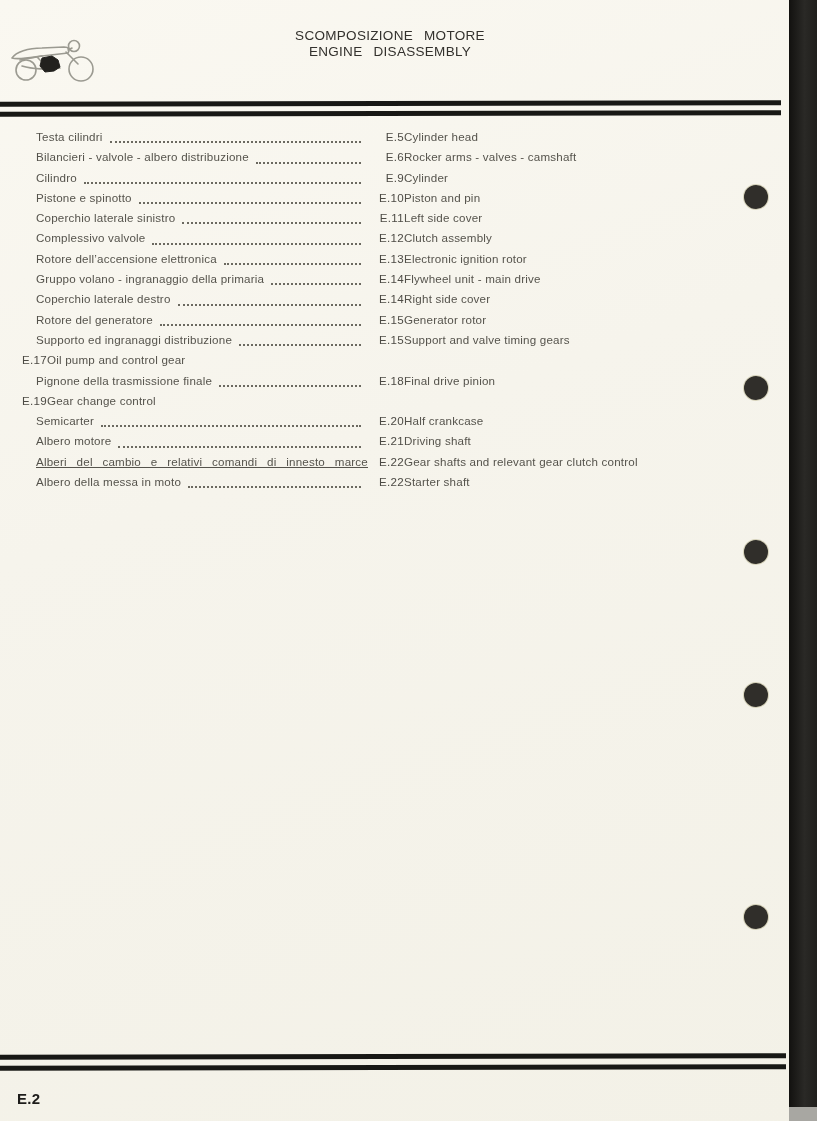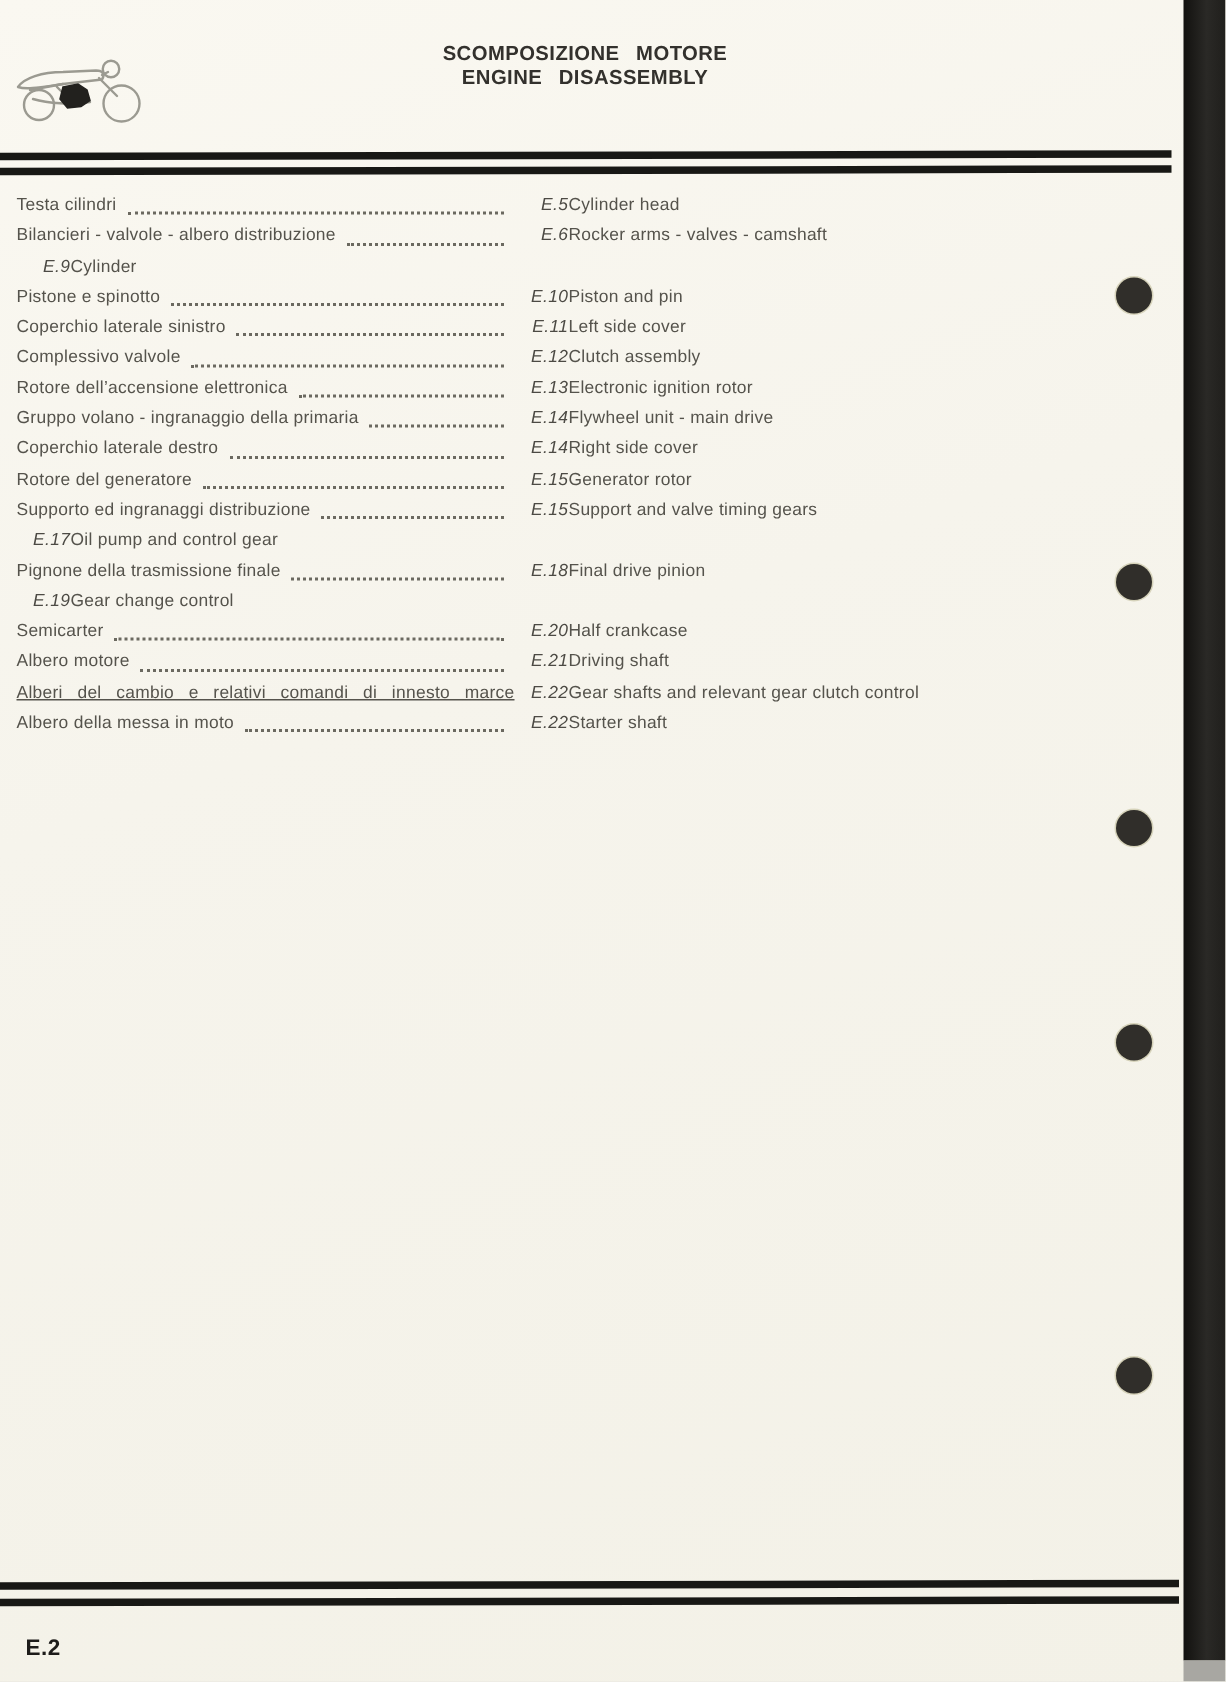--- a/index.html
+++ b/index.html
@@ -14,38 +14,38 @@
     background:linear-gradient(90deg,#12110f,#2a2926 55%,#201f1c);}
   .bind-bar-foot{position:absolute; top:1107px; left:789px; width:28px; height:14px; background:#a8a7a2;}
 
   
   .hole{position:absolute; left:744px; width:24px; height:24px; border-radius:50%;
     background:#302e2a; box-shadow:0 0 0 1px rgba(120,110,40,.25);}
 
   
   .logo{position:absolute; left:8px; top:36px; width:102px; height:54px;}
   .title-block{position:absolute; left:0; top:28px; width:780px; text-align:center;
-    color:#33312d; font-weight:bold; font-size:13.5px; line-height:16px;
+    color:#33312d; font-weight:normal; font-size:13.5px; line-height:16px;
     letter-spacing:.3px; word-spacing:7px;}
 
   
   .rule{position:absolute; left:0; background:#181815;}
   .rule.t1{top:101px; width:781px; height:5px; transform:rotate(-.12deg);}
   .rule.t2{top:111px; width:781px; height:5px; transform:rotate(-.12deg);}
   .rule.b1{top:1054px; width:786px; height:4.5px; transform:rotate(-.12deg);}
   .rule.b2{top:1065px; width:786px; height:4.5px; transform:rotate(-.12deg);}
 
   
   .toc{position:absolute; left:11px; top:127px; width:766px; color:#55534c;
     font-size:11.6px;}
   .toc-row{display:flex; align-items:baseline; height:20.3px; line-height:20.3px; white-space:nowrap;}
-  .col-it{display:flex; width:332px; min-width:332px; align-items:center;}
+  .col-it{display:flex; width:332px; min-width:332px; align-items:center;margin-left:25px;}
   .it{letter-spacing:.2px;}
   .leader{flex:1; border-bottom:2px dotted #6b6960; margin:0 7px 4px 7px; align-self:flex-end;}
-  .page{width:36px; min-width:36px; text-align:right; color:#4c4a44; letter-spacing:.3px;font-style:italic;}
+  .page{width:36px; min-width:36px; text-align:right; color:#4c4a44; letter-spacing:.3px;}
   .en{letter-spacing:.2px;}
   .toc-row.justified .col-it{display:block;text-decoration:underline;}
   .toc-row.justified .it{display:block; width:100%; text-align:justify; text-align-last:justify; white-space:normal;}
 
   
   .page-label{position:absolute; left:17px; top:1090px; font-weight:bold;
     font-size:15px; color:#1d1c1a; letter-spacing:.3px;}
 </style>
 </head>
 <body>
@@ -90,20 +90,24 @@
     </div>
       <div class="toc-row">
       <div class="col-it">
         <span class="it">Bilancieri - valvole - albero distribuzione</span>
         <span class="leader"></span>
       </div>
       <span class="page">E.6</span>
       <span class="en">Rocker arms - valves - camshaft</span>
     </div>
       <div class="toc-row">
+      <div class="col-it">
+        <span class="it">Cilindro</span>
+        <span class="leader"></span>
+      </div>
       <span class="page">E.9</span>
       <span class="en">Cylinder</span>
     </div>
       <div class="toc-row">
       <div class="col-it">
         <span class="it">Pistone e spinotto</span>
         <span class="leader"></span>
       </div>
       <span class="page">E.10</span>
       <span class="en">Piston and pin</span>

